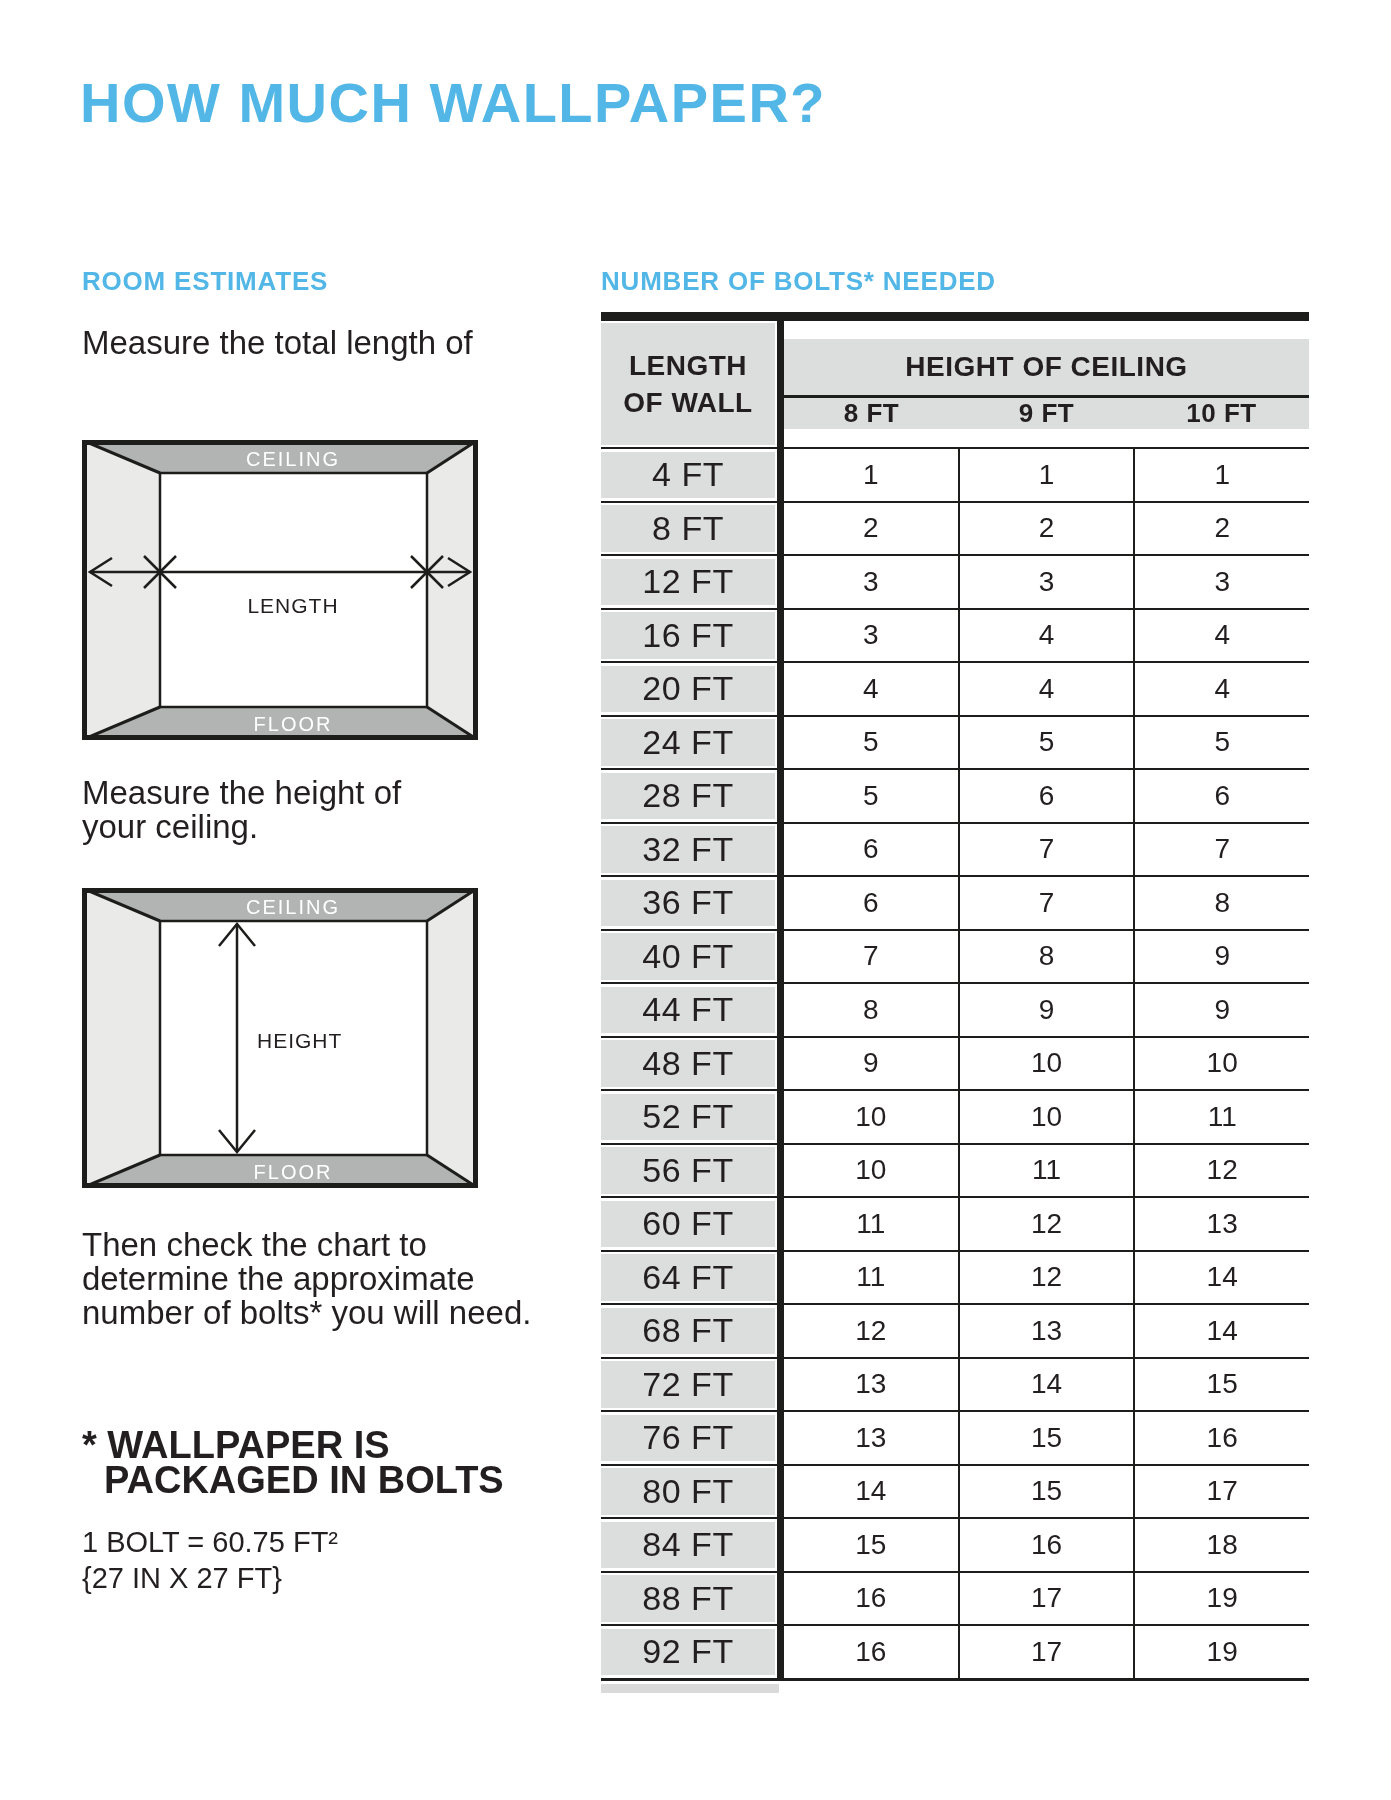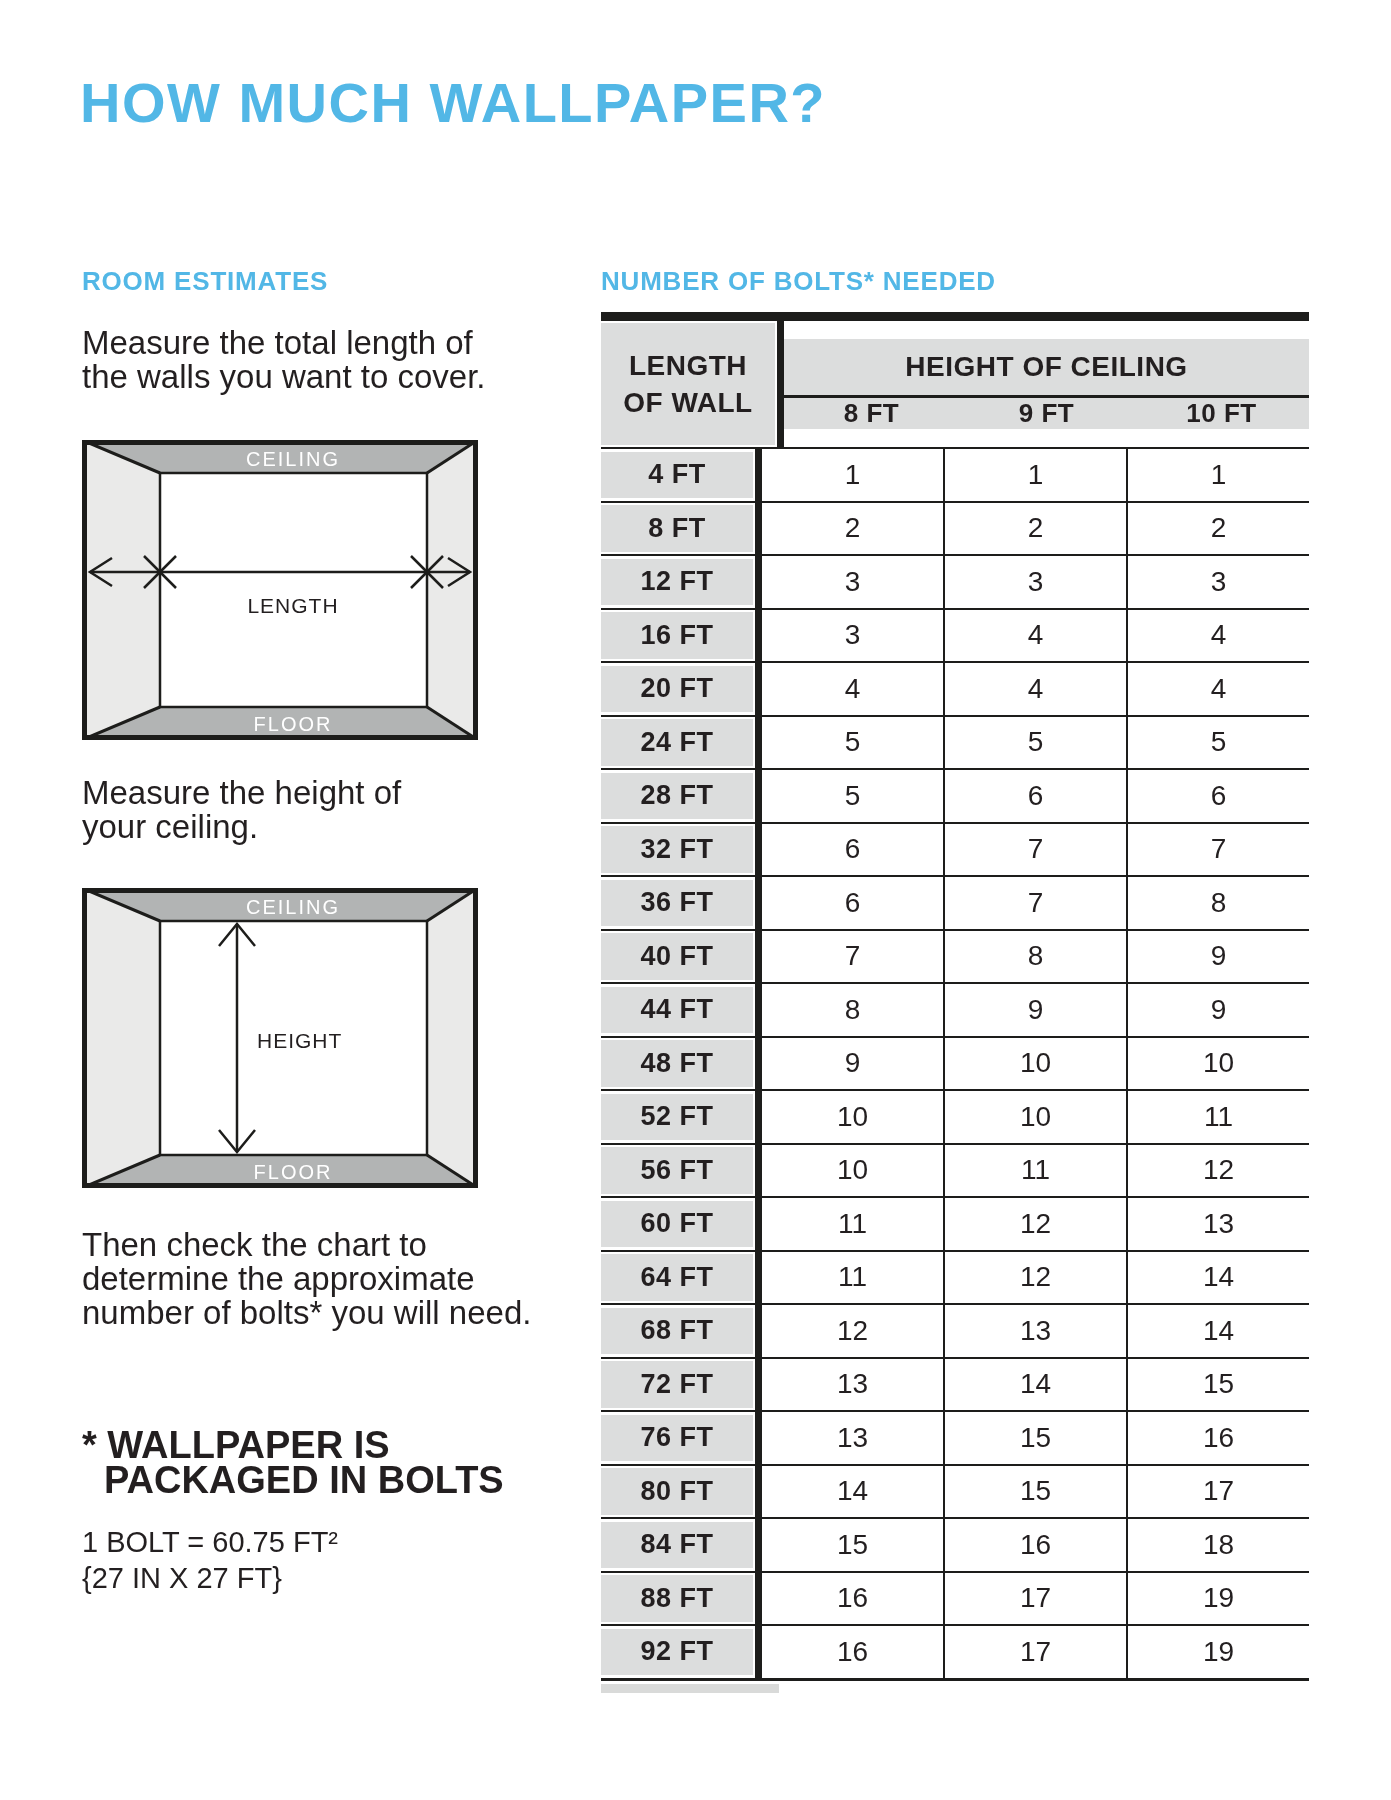--- a/index.html
+++ b/index.html
@@ -55,42 +55,41 @@
     font-size:28px;font-weight:700;letter-spacing:0.5px;
   }
   .sub-row{flex:1;background:#dcdddd;display:flex;}
   .sub-cell{
     flex:1;display:flex;align-items:center;justify-content:center;
     font-size:26px;font-weight:700;letter-spacing:0.5px;
   }
   .rows{border-bottom:3px solid #1d1d1b;}
   .t-row{display:flex;height:51.5px;border-top:2.75px solid #1d1d1b;}
   .label-cell{
-    width:152px;margin:2.5px 2px 2.5px 0;background:#dcdddd;
+    width:174px;margin:2.5px 2px 2.5px 0;background:#dcdddd;
     display:flex;align-items:center;justify-content:center;
-    font-size:27px;font-weight:700;letter-spacing:0.5px;
+    font-size:34px;font-weight:400;letter-spacing:0.5px;
   }
   .cells{flex:1;display:flex;}
   .cell{
     flex:1;display:flex;align-items:center;justify-content:center;
     font-size:28px;background:#ffffff;
   }
   .cell.bl{border-left:2.75px solid #1d1d1b;}
   .bottom-strip{width:178px;height:9px;background:#d9dad9;margin-top:3px;}
 </style>
 </head>
 <body>
 
 <div class="abs main-title">HOW MUCH WALLPAPER?</div>
 
 <div class="abs section-heading left-heading">ROOM ESTIMATES</div>
 
 <div class="abs para para1">
   <div>Measure the total length of</div>
-  <div>the walls you want to cover.</div>
 </div>
 
 <svg class="abs diagram diagram1" viewBox="0 0 396 300">
   <polygon points="0,0 396,0 345,33 78,33" fill="#b2b4b4"></polygon>
   <polygon points="0,300 78,267 345,267 396,300" fill="#b2b4b4"></polygon>
   <polygon points="0,0 78,33 78,267 0,300" fill="#eaeae9"></polygon>
   <polygon points="396,0 345,33 345,267 396,300" fill="#eaeae9"></polygon>
   <rect x="78" y="33" width="267" height="234" fill="#ffffff" stroke="#1d1d1b" stroke-width="2.5"></rect>
   <line x1="0" y1="0" x2="78" y2="33" stroke="#1d1d1b" stroke-width="3"></line>
   <line x1="396" y1="0" x2="345" y2="33" stroke="#1d1d1b" stroke-width="3"></line>

